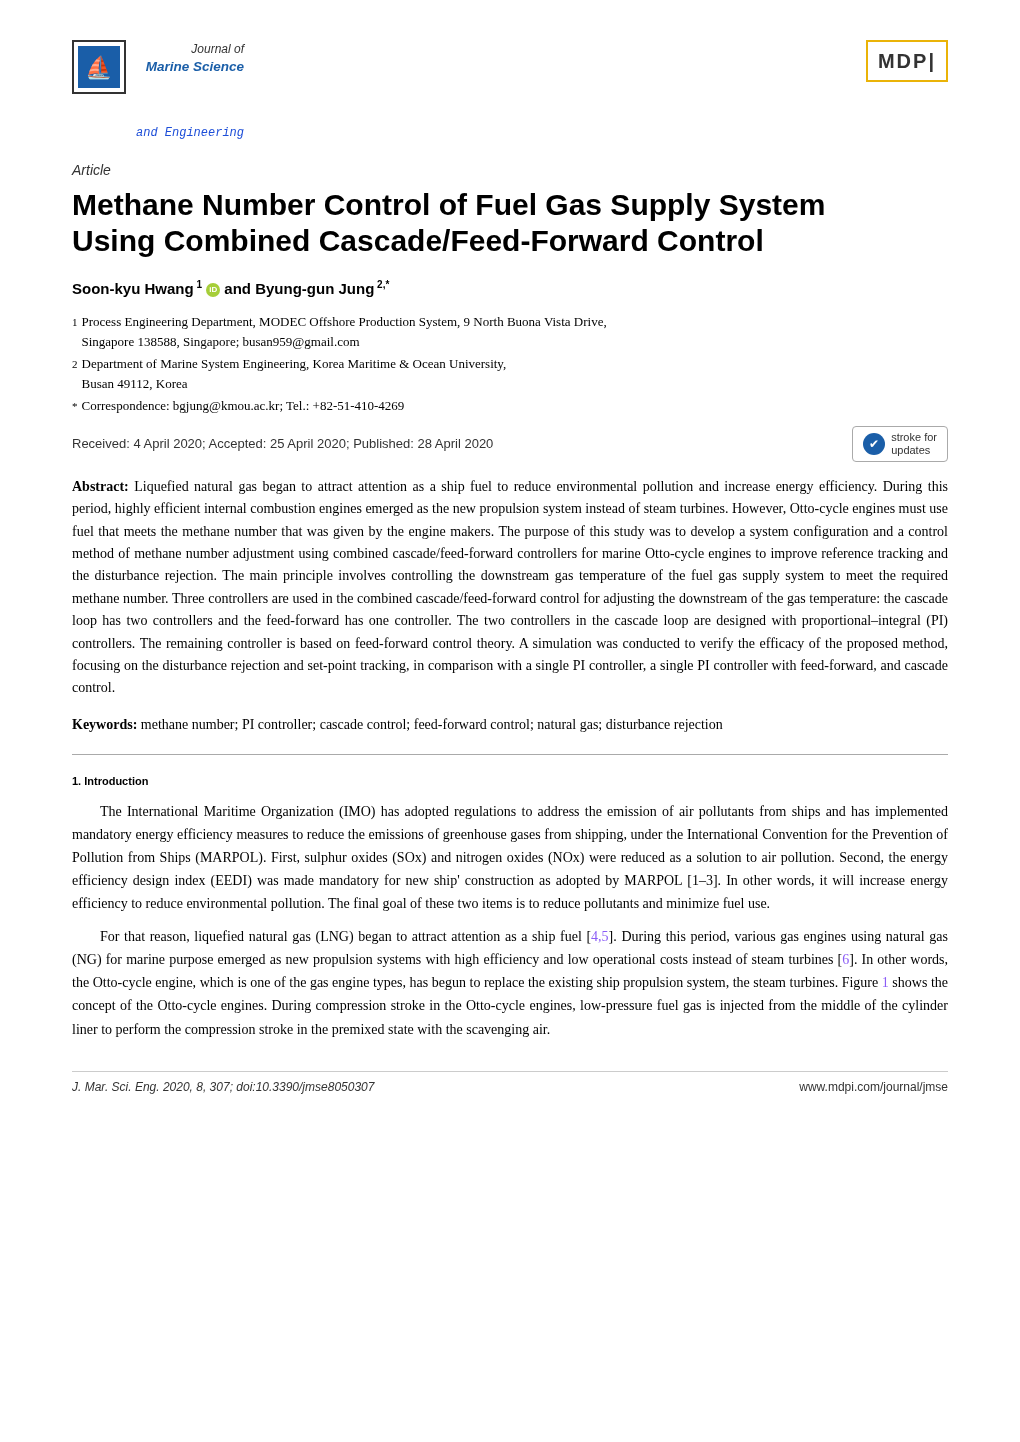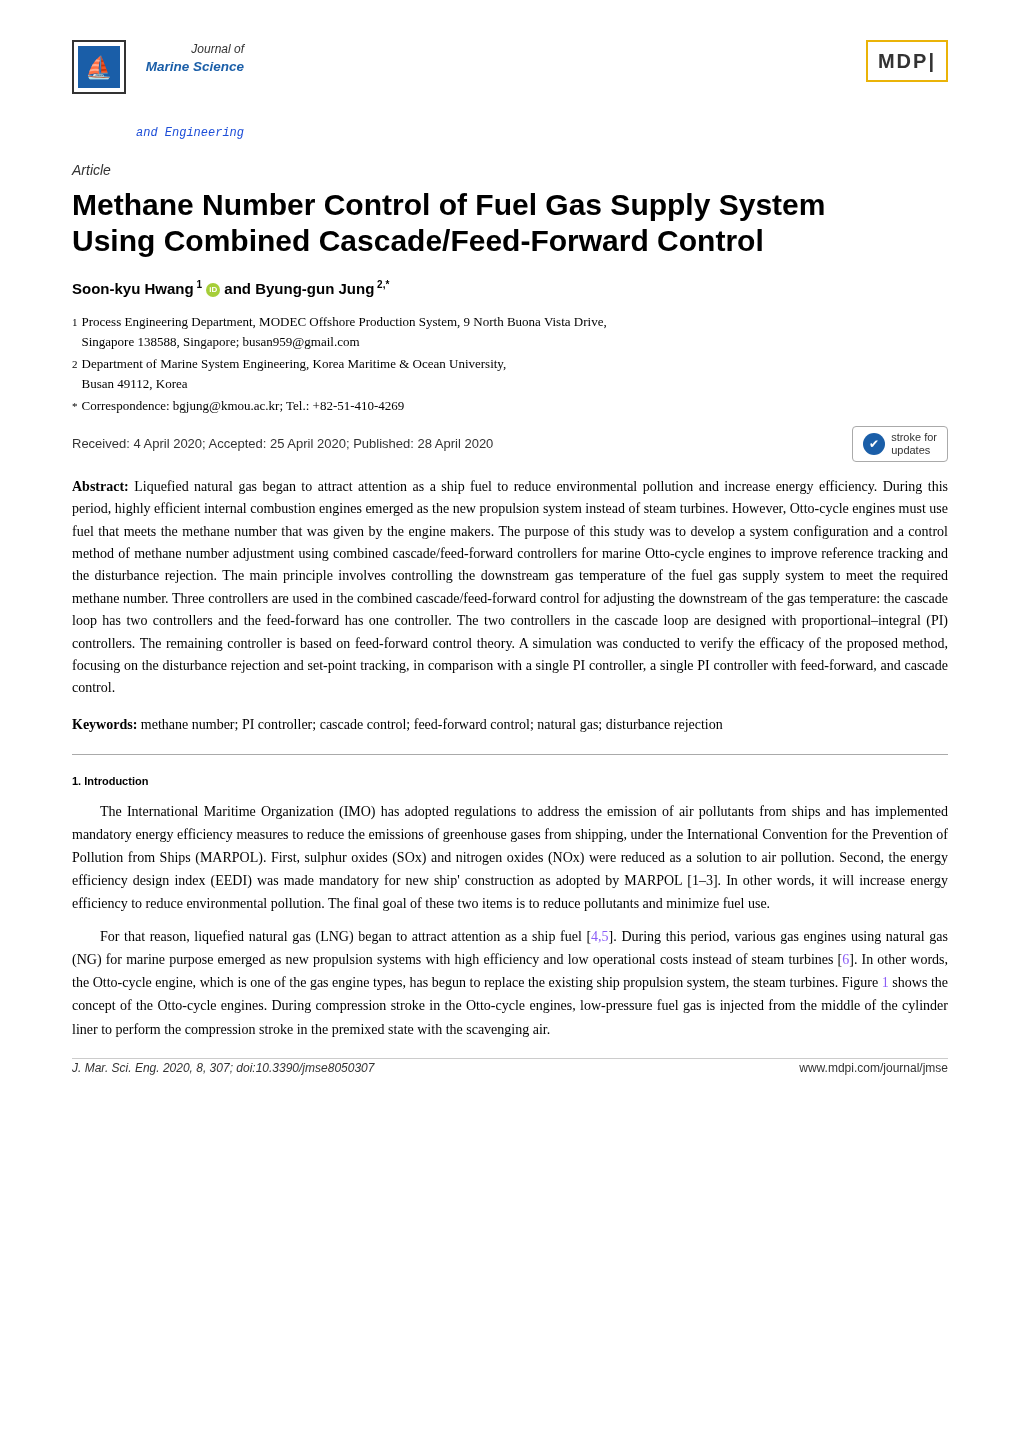--- a/index.html
+++ b/index.html
@@ -224,21 +224,22 @@
       line-height: 1.65;
       text-align: justify;
       margin-bottom: 10px;
       text-indent: 28px;
     }
     
     .footer {
       display: flex;
       justify-content: space-between;
       align-items: center;
-      margin-top: 17px;
+      margin-top: 30px;
+      padding-top: 6px;
       border-top: 1px solid #ccc;
     }
     .footer-left {
       font-size: 12px;
       font-family: Arial, sans-serif;
       color: #333;
       font-style: italic;
     }
     .footer-right {
       font-size: 12px;

